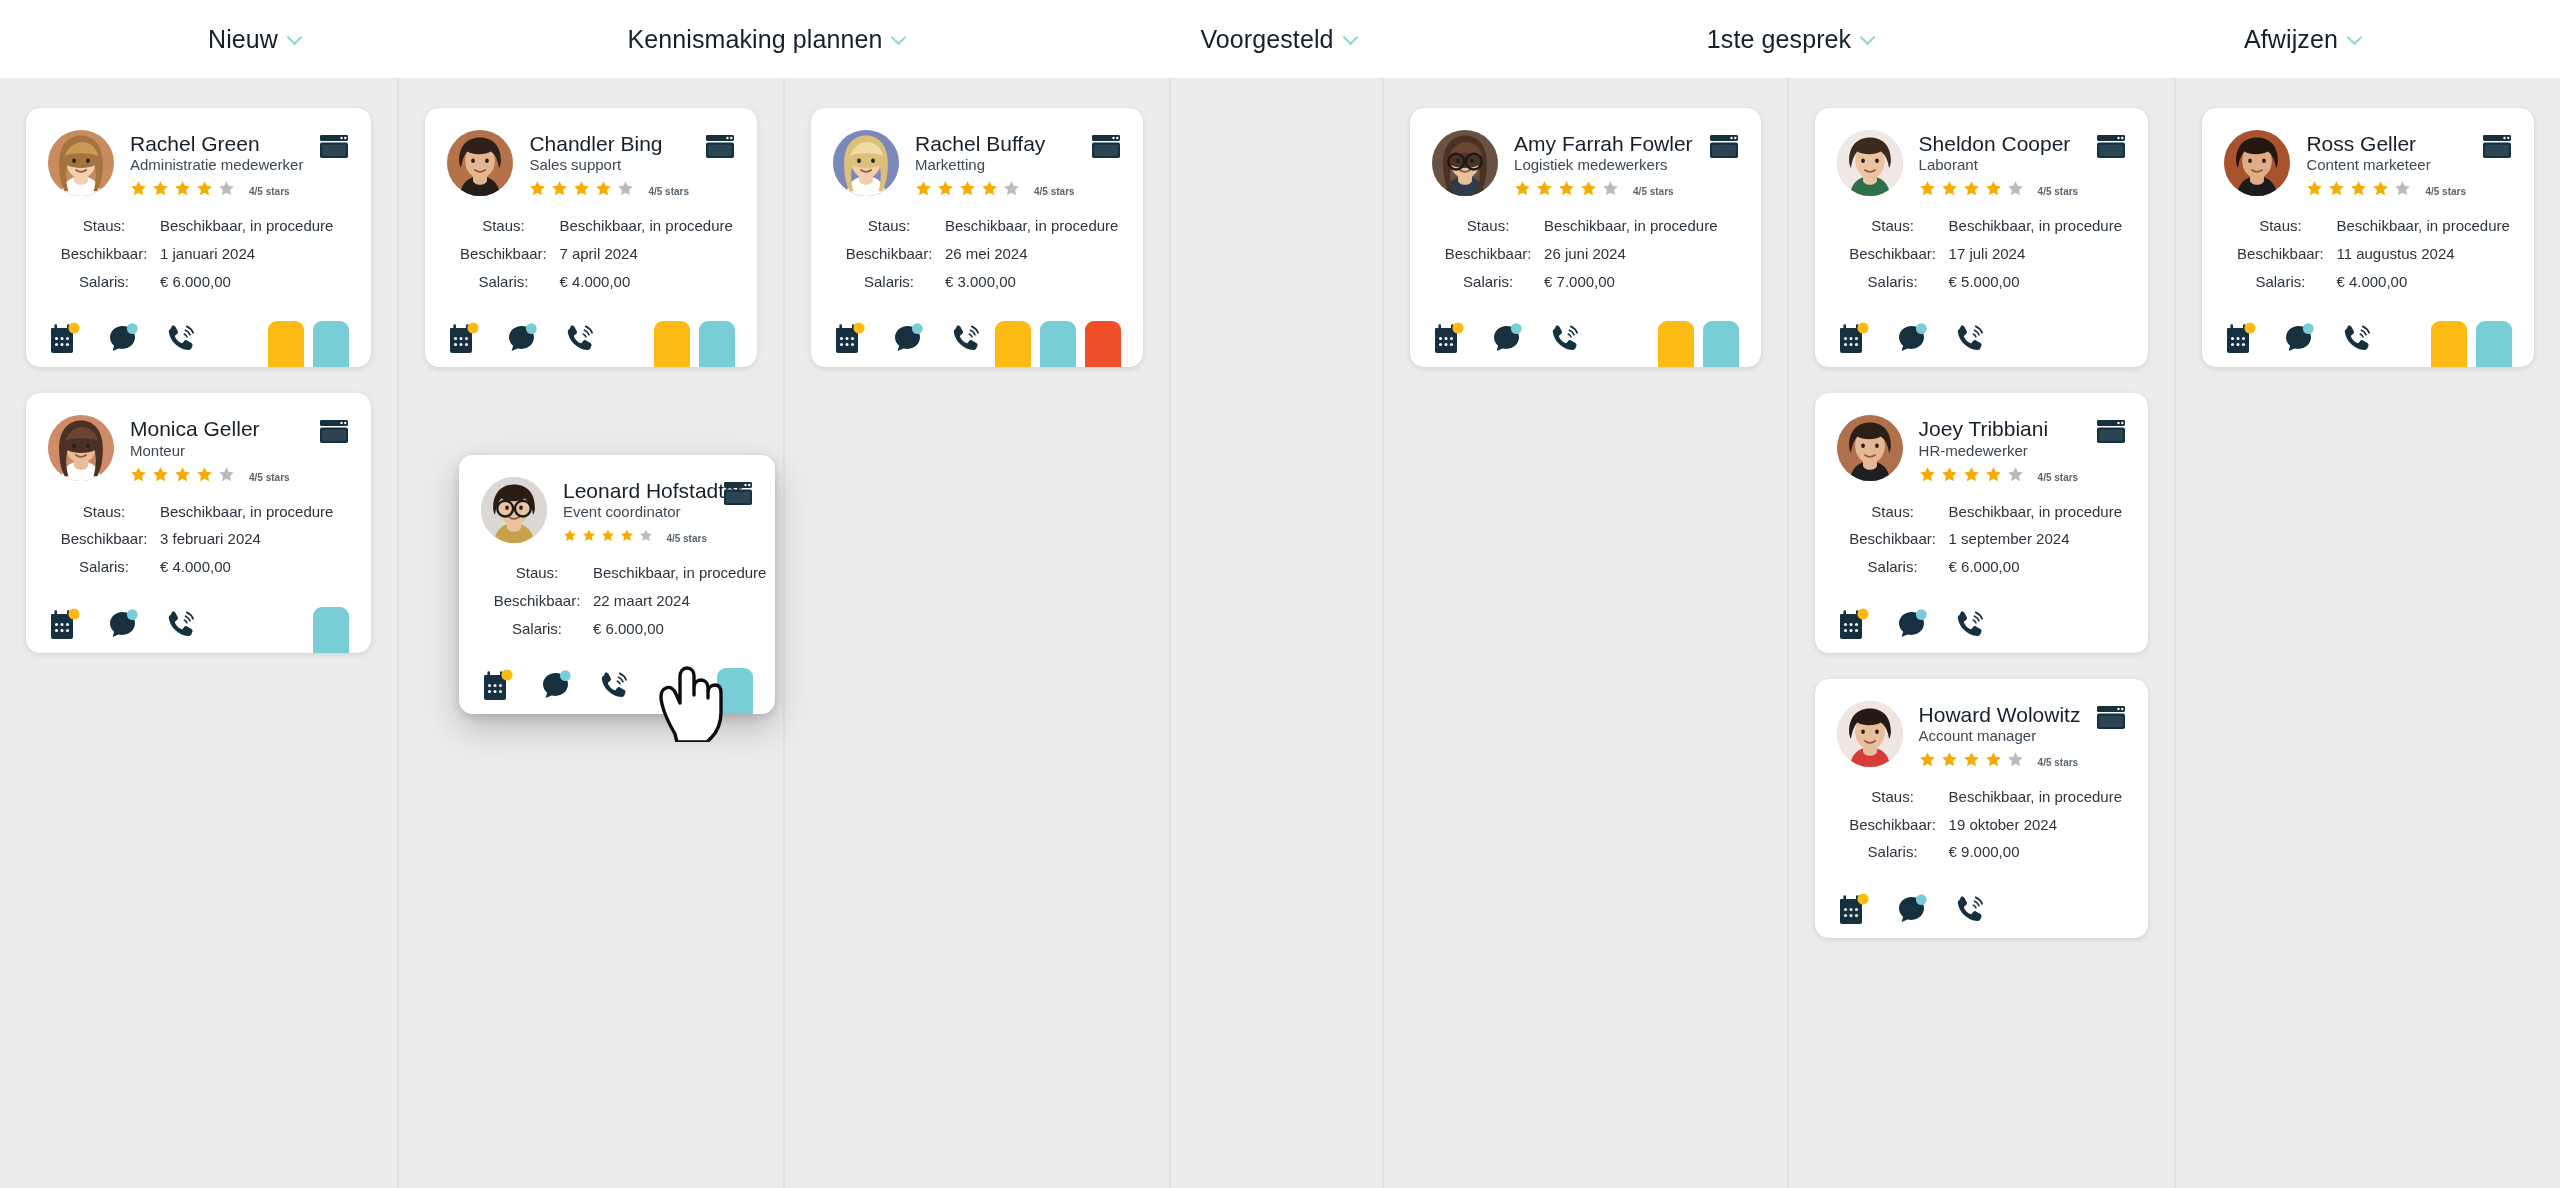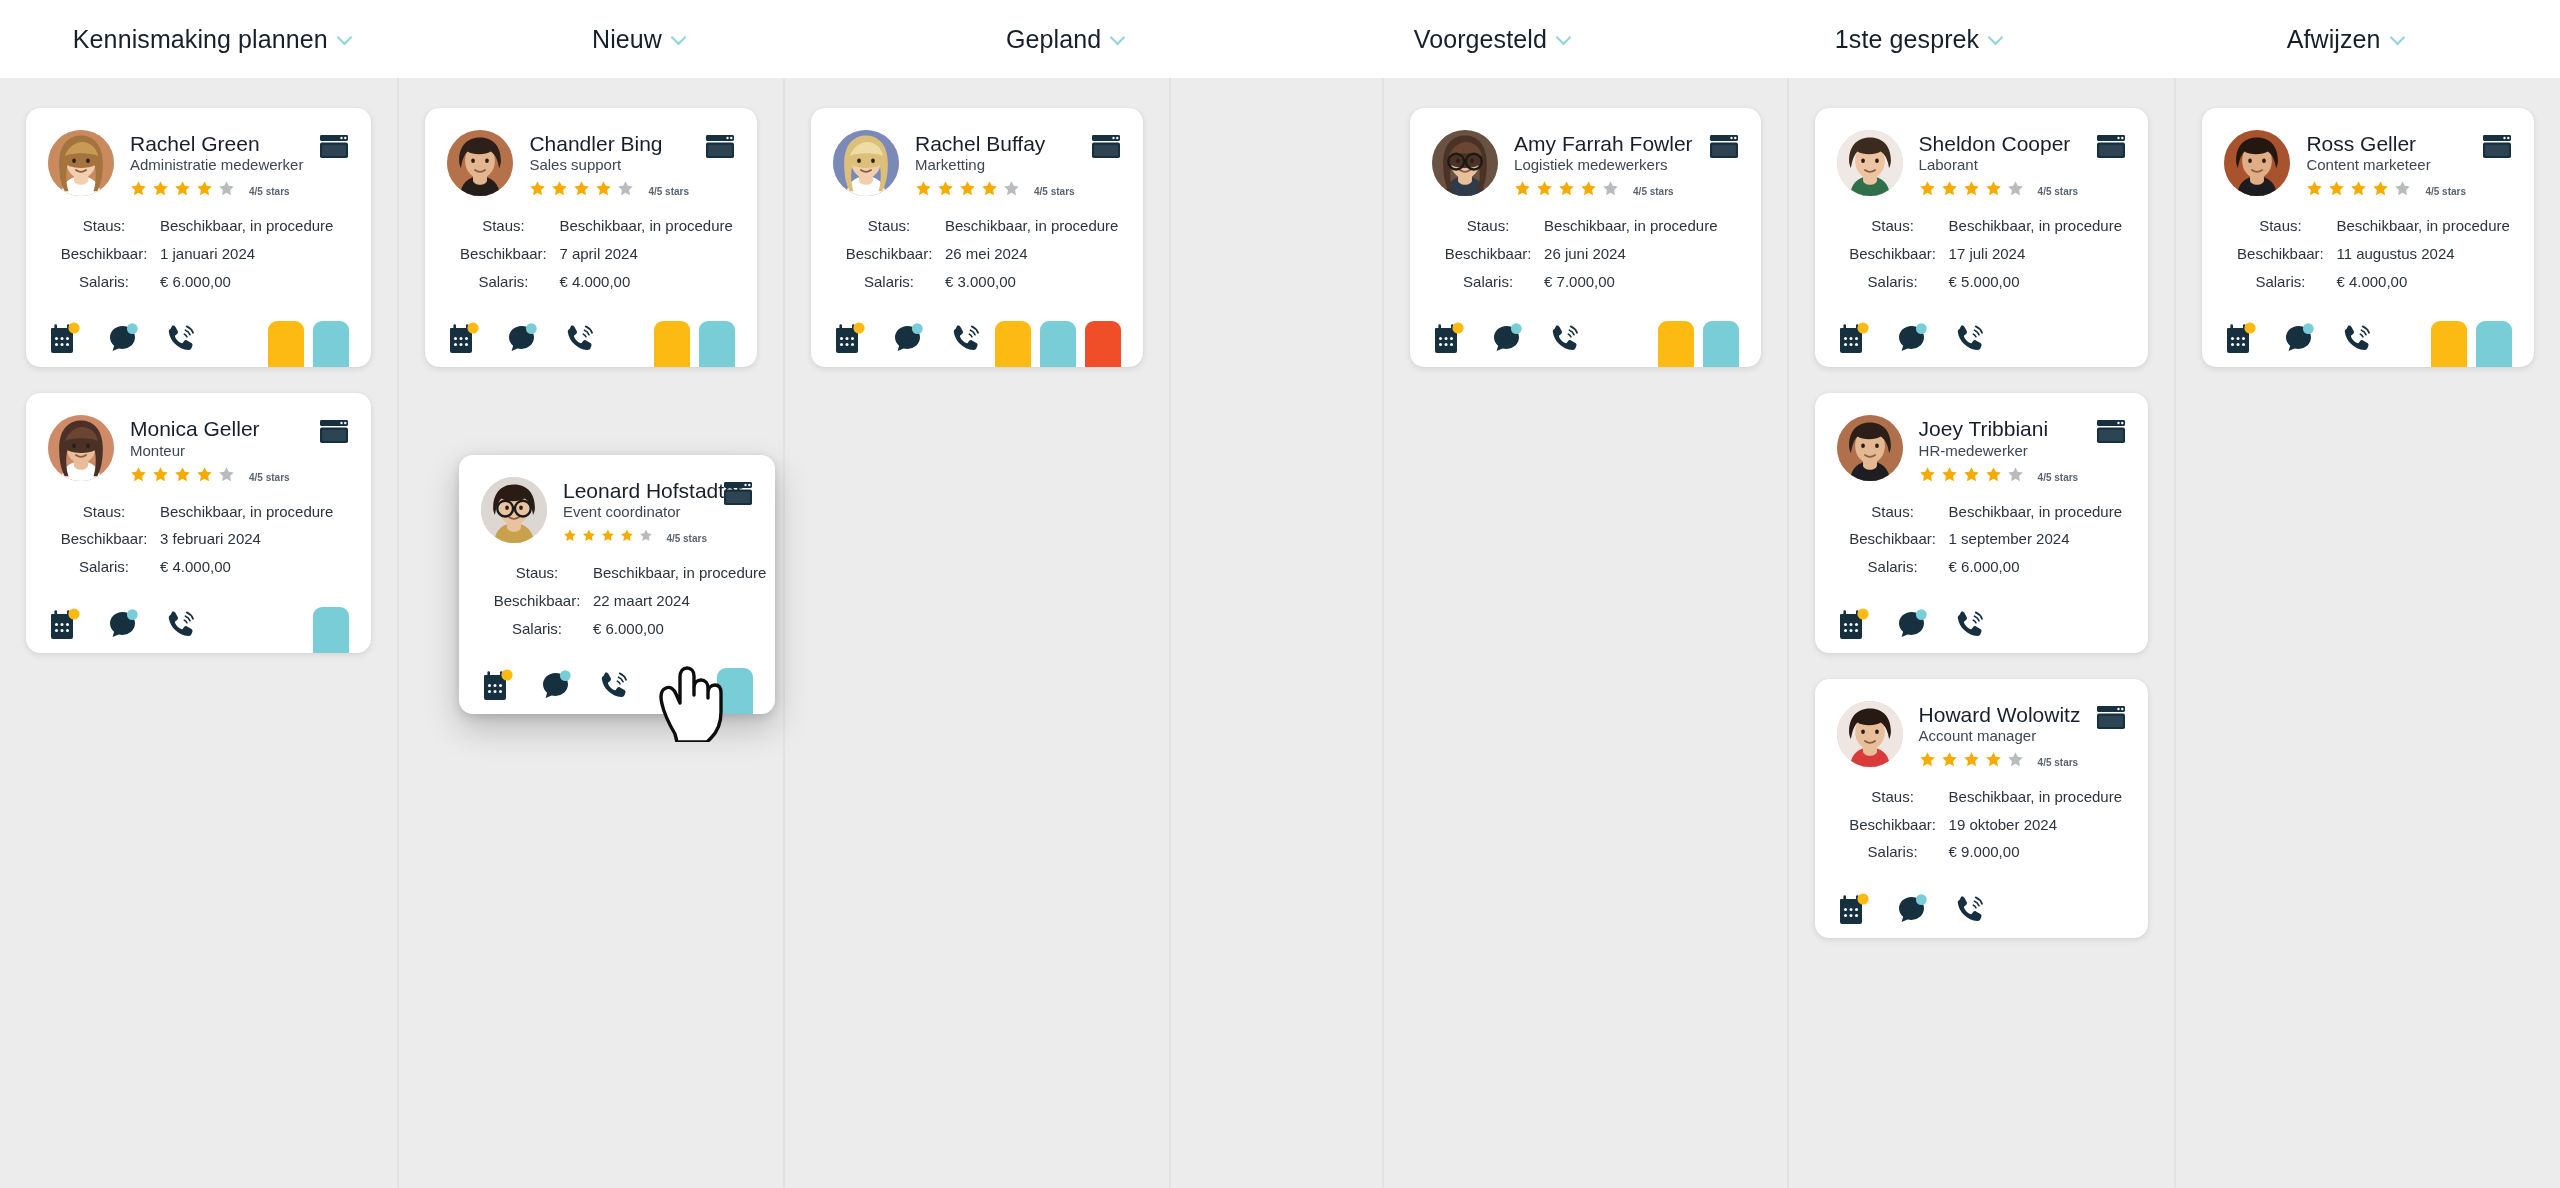--- a/index.html
+++ b/index.html
@@ -169,29 +169,25 @@
     pointer-events: none;
   }
 </style>
 </head>
 <body>
 
 <div id="board">
 
   <div id="header">
       <div class="col-head">
-        <span class="col-head-label">Kennismaking plannen</span>
-                 <span class="chev"></span>
-      </div>
-      <div class="col-head">
         <span class="col-head-label">Nieuw</span>
                  <span class="chev"></span>
       </div>
       <div class="col-head">
-        <span class="col-head-label">Gepland</span>
+        <span class="col-head-label">Kennismaking plannen</span>
                  <span class="chev"></span>
       </div>
       <div class="col-head">
         <span class="col-head-label">Voorgesteld</span>
                  <span class="chev"></span>
       </div>
       <div class="col-head">
         <span class="col-head-label">1ste gesprek</span>
                  <span class="chev"></span>
       </div>

